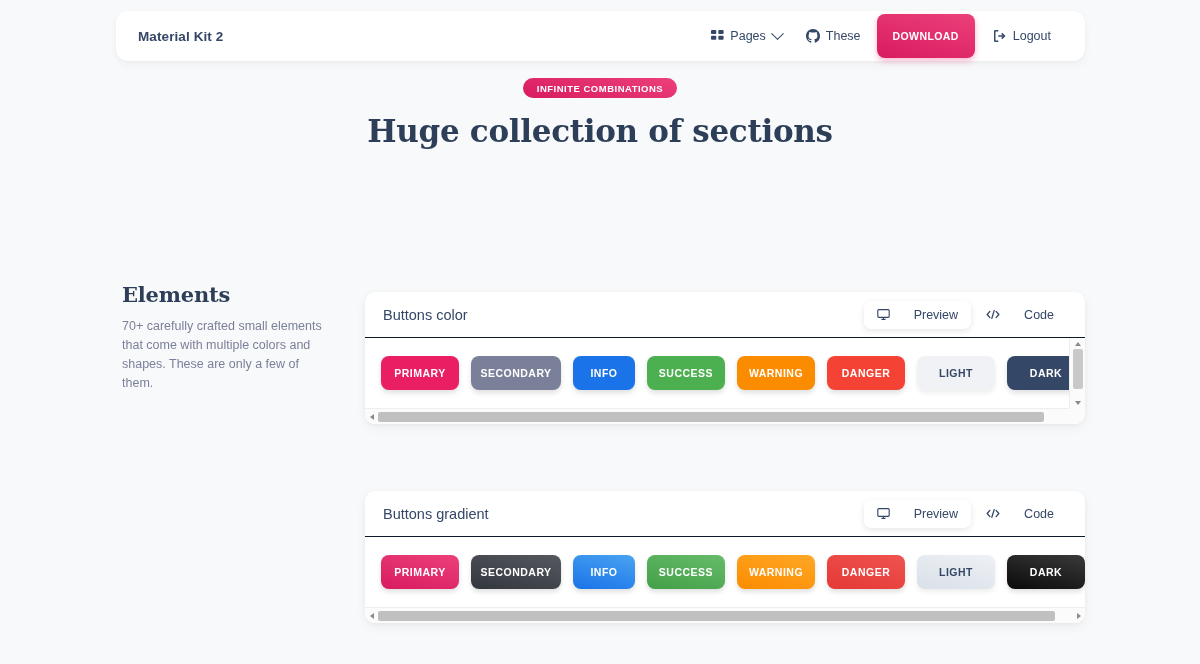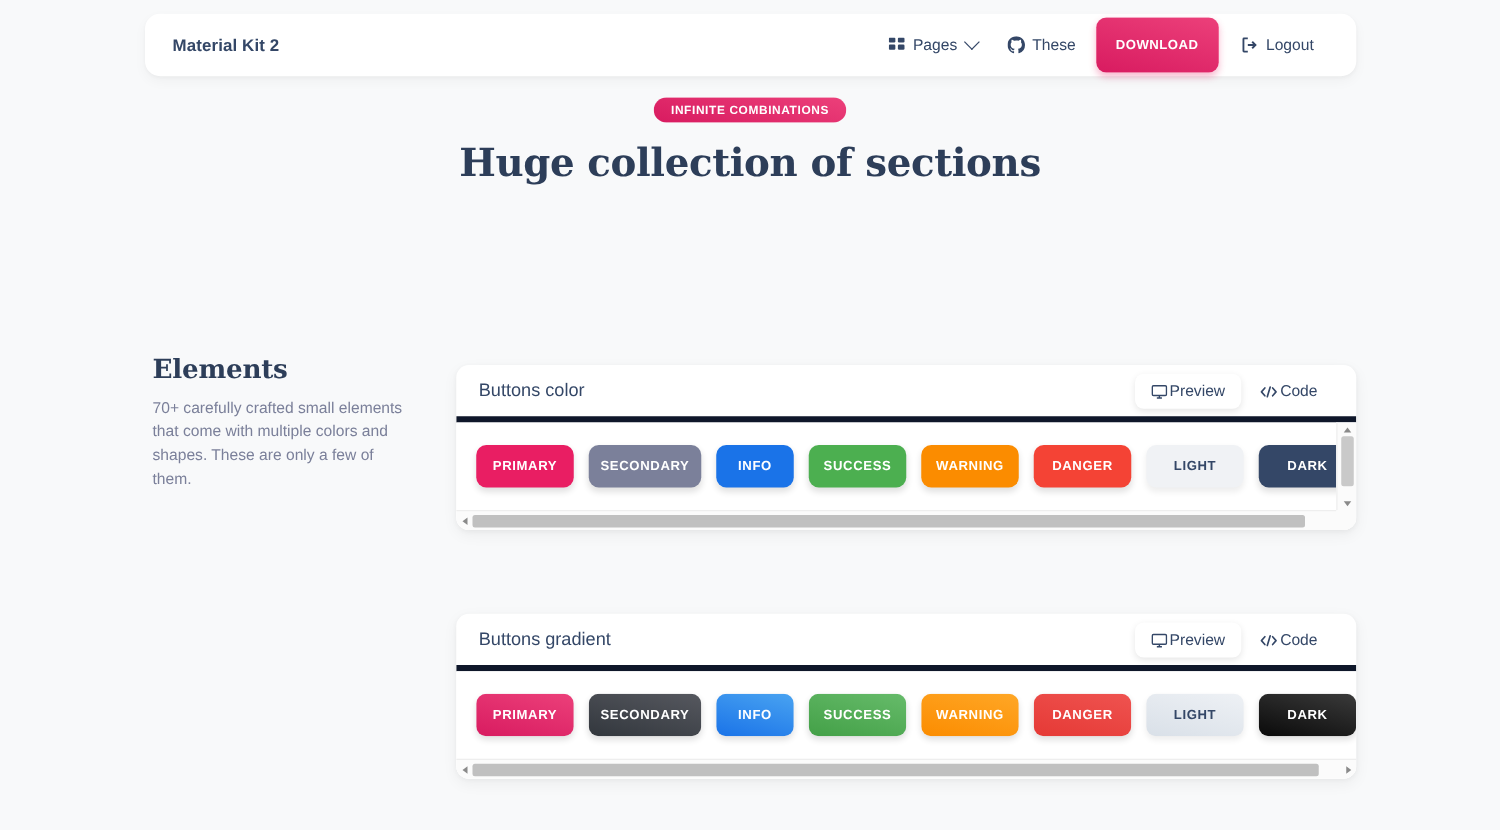--- a/index.html
+++ b/index.html
@@ -143,37 +143,37 @@
     overflow: hidden;
   }
   #card-color    { top: 292px; height: 132px; }
   #card-gradient { top: 491px; height: 132px; }
 
   .card-head {
     height: 46px;
     display: flex;
     align-items: center;
     padding: 0 18px;
-    border-bottom: 5px solid #0f172a;
+    border-bottom: 1px solid #0f172a;
   }
   .card-title {
     font-size: 14.5px;
     color: #344767;
     font-weight: normal;
   }
   .head-actions {
     margin-left: auto;
     display: flex;
     align-items: center;
     gap: 2px;
   }
   .tab {
     display: flex;
-    align-items: flex-end;
-    gap: 2px;
+    align-items: flex-start;
+    gap: 24px;
     font-size: 12.5px;
     color: #344767;
     padding: 7px 13px;
     border-radius: 7px;
     cursor: pointer;
     background: transparent;
   }
   .tab.active {
     background: #ffffff;
     box-shadow: 0 2px 6px rgba(0,0,0,0.10);

